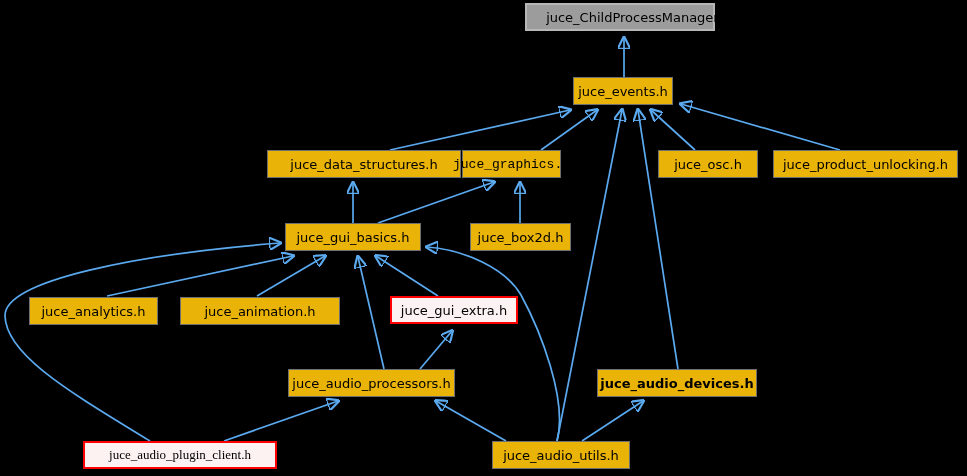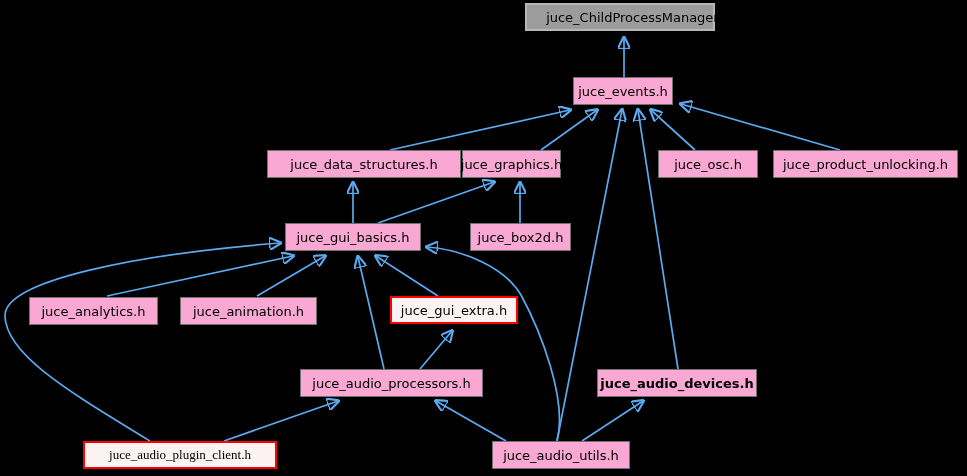--- a/index.html
+++ b/index.html
@@ -9,21 +9,21 @@
     width:967px;height:476px;
     background:#000;
     overflow:hidden;
   }
   .edges{position:absolute;left:0;top:0;width:967px;height:476px;}
   .edges path{fill:none;stroke:#5ba9ef;stroke-width:1.7;}
   .node{
     position:absolute;
     box-sizing:border-box;
     height:28px;
-    background:#f9a8d4;
+    background:#eab308;
     border:1.5px solid #6f6f6f;
     color:#000;
     font-size:13px;
     display:flex;align-items:center;justify-content:center;
     white-space:nowrap;
     z-index:2;
   }
   .node--current{
     background:#9c9c9c;
     border:2px solid #b7b7b7;
@@ -65,37 +65,37 @@
     <path d="M582,441 L643,401" marker-end="url(#arrow)"></path>
     <path d="M557,441 C568,400 540,330 521,295 C505,268 465,250 427,247" marker-end="url(#arrow)"></path>
   </svg>
 
   <div class="node node--current" style="left:525px;top:3px;width:190px;padding-left:36px;">juce_ChildProcessManager.h</div>
 
   <div class="node" style="left:573px;top:77px;width:100px;">juce_events.h</div>
 
   <div class="node" style="left:267px;top:150px;width:194px;">juce_data_structures.h</div>
 
-  <div class="node" style="left:462px;top:150px;width:99px;">juce_graphics.h</div>
+  <div class="node" style="left:462px;top:150px;width:99px;font-family:Liberation Mono, monospace;">juce_graphics.h</div>
 
   <div class="node" style="left:658px;top:150px;width:100px;">juce_osc.h</div>
 
   <div class="node" style="left:773px;top:150px;width:185px;">juce_product_unlocking.h</div>
 
   <div class="node" style="left:285px;top:223px;width:136px;">juce_gui_basics.h</div>
 
   <div class="node" style="left:470px;top:223px;width:101px;">juce_box2d.h</div>
 
   <div class="node" style="left:29px;top:297px;width:129px;">juce_analytics.h</div>
 
-  <div class="node" style="left:180px;top:297px;width:137px;">juce_animation.h</div>
+  <div class="node" style="left:180px;top:297px;width:160px;">juce_animation.h</div>
 
   <div class="node node--highlight" style="left:390px;top:296px;width:128px;">juce_gui_extra.h</div>
 
-  <div class="node" style="left:300px;top:369px;width:183px;">juce_audio_processors.h</div>
+  <div class="node" style="left:288px;top:369px;width:167px;">juce_audio_processors.h</div>
 
   <div class="node" style="left:597px;top:369px;width:160px;font-weight:bold;">juce_audio_devices.h</div>
 
   <div class="node node--highlight" style="left:83px;top:441px;width:194px;font-family:Liberation Serif, serif;">juce_audio_plugin_client.h</div>
 
   <div class="node" style="left:492px;top:441px;width:138px;">juce_audio_utils.h</div>
 
 </div>
 
 </body></html>

